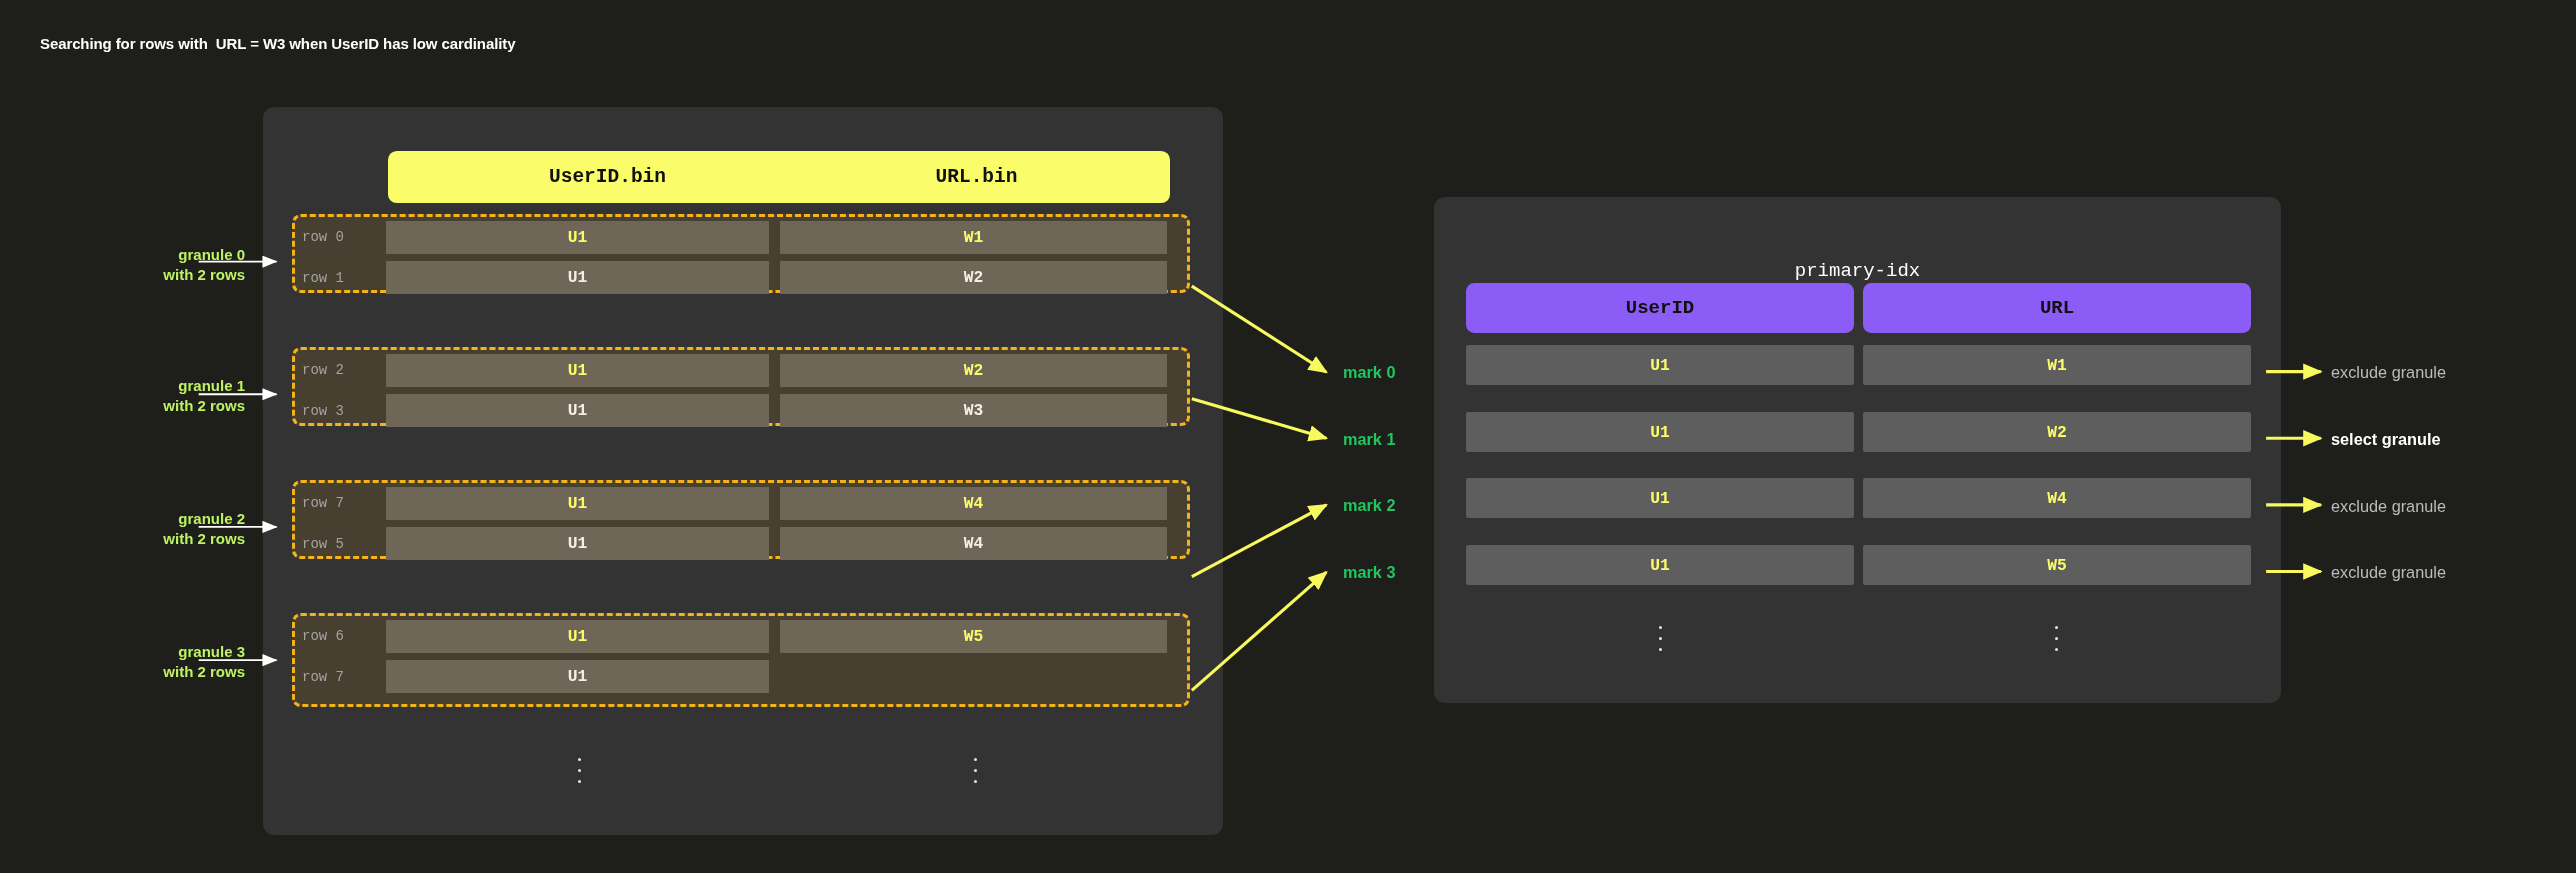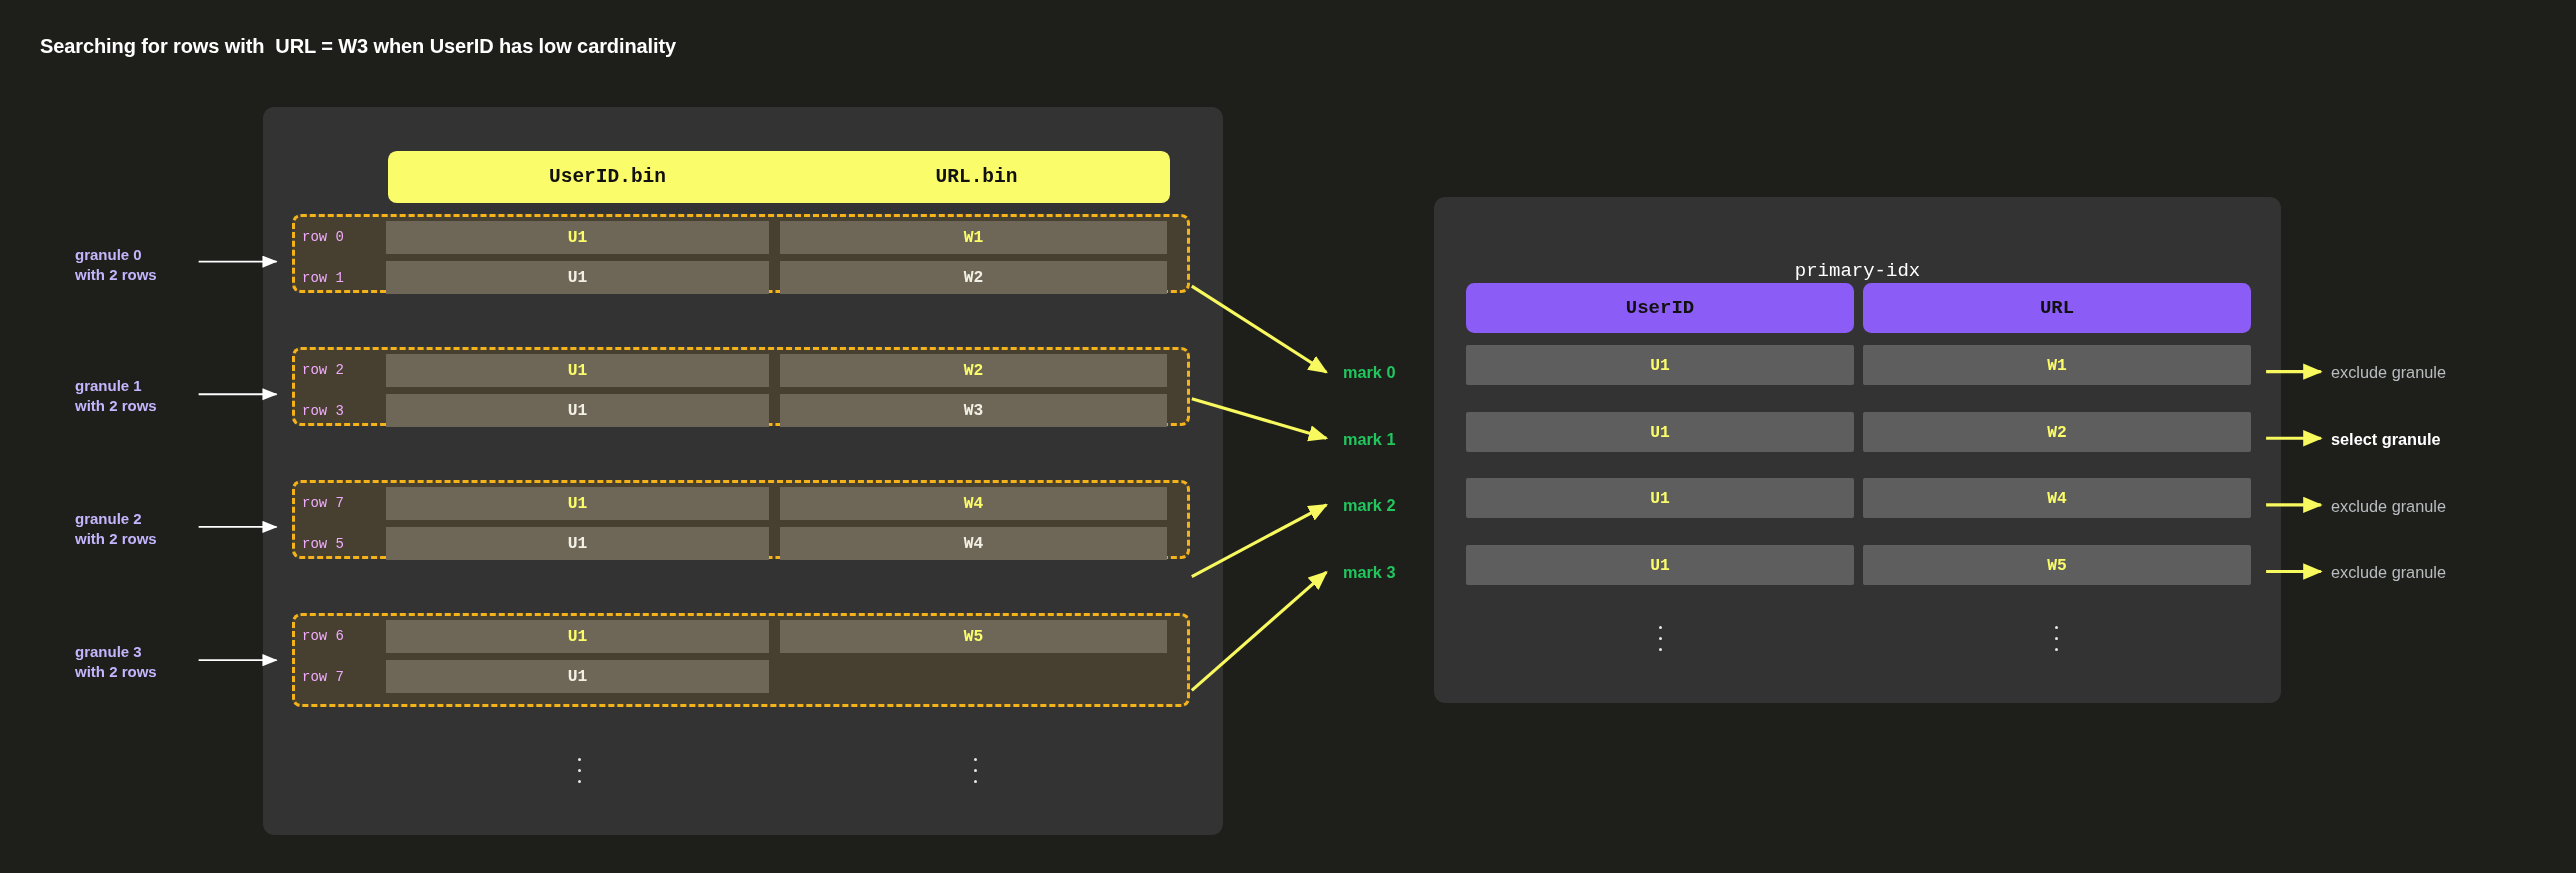--- a/index.html
+++ b/index.html
@@ -15,21 +15,21 @@
     width: 2576px;
     height: 874px;
     background: #1e1f1b;
   }
 
   
   #page-title {
     position: absolute;
     left: 40px;
     top: 35px;
-    font-size: 20px;
+    font-size: 15px;
     font-weight: bold;
     color: #ffffff;
     letter-spacing: -0.1px;
     white-space: pre;
   }
 
   
   #parts-panel {
     position: absolute;
     left: 263px;
@@ -73,21 +73,21 @@
 
   .row-label {
     position: absolute;
     left: 0px;
     top: 0;
     width: 56px;
     height: 100%;
     display: flex;
     align-items: center;
     justify-content: center;
-    color: #f0abfc;
+    color: #a3a3a3;
     font-family: "Liberation Mono", monospace;
     font-size: 14px;
     z-index: 2;
   }
   .cell {
     position: absolute;
     height: 33px;
     background: #6e6757;
     display: flex;
     align-items: center;
@@ -116,22 +116,22 @@
     display: block;
     width: 3.1px; height: 3.1px;
     border-radius: 50%;
     background: #e8e8e8;
   }
 
   
   .granule-note {
     position: absolute;
     width: 170px;
-    text-align: left;
-    color: #c4b5fd;
+    text-align: right;
+    color: #bef264;
     font-size: 15px;
     font-weight: bold;
     line-height: 1.32;
   }
 
   
   .mark-label {
     position: absolute;
     color: #22c55e;
     font-size: 16.3px;

